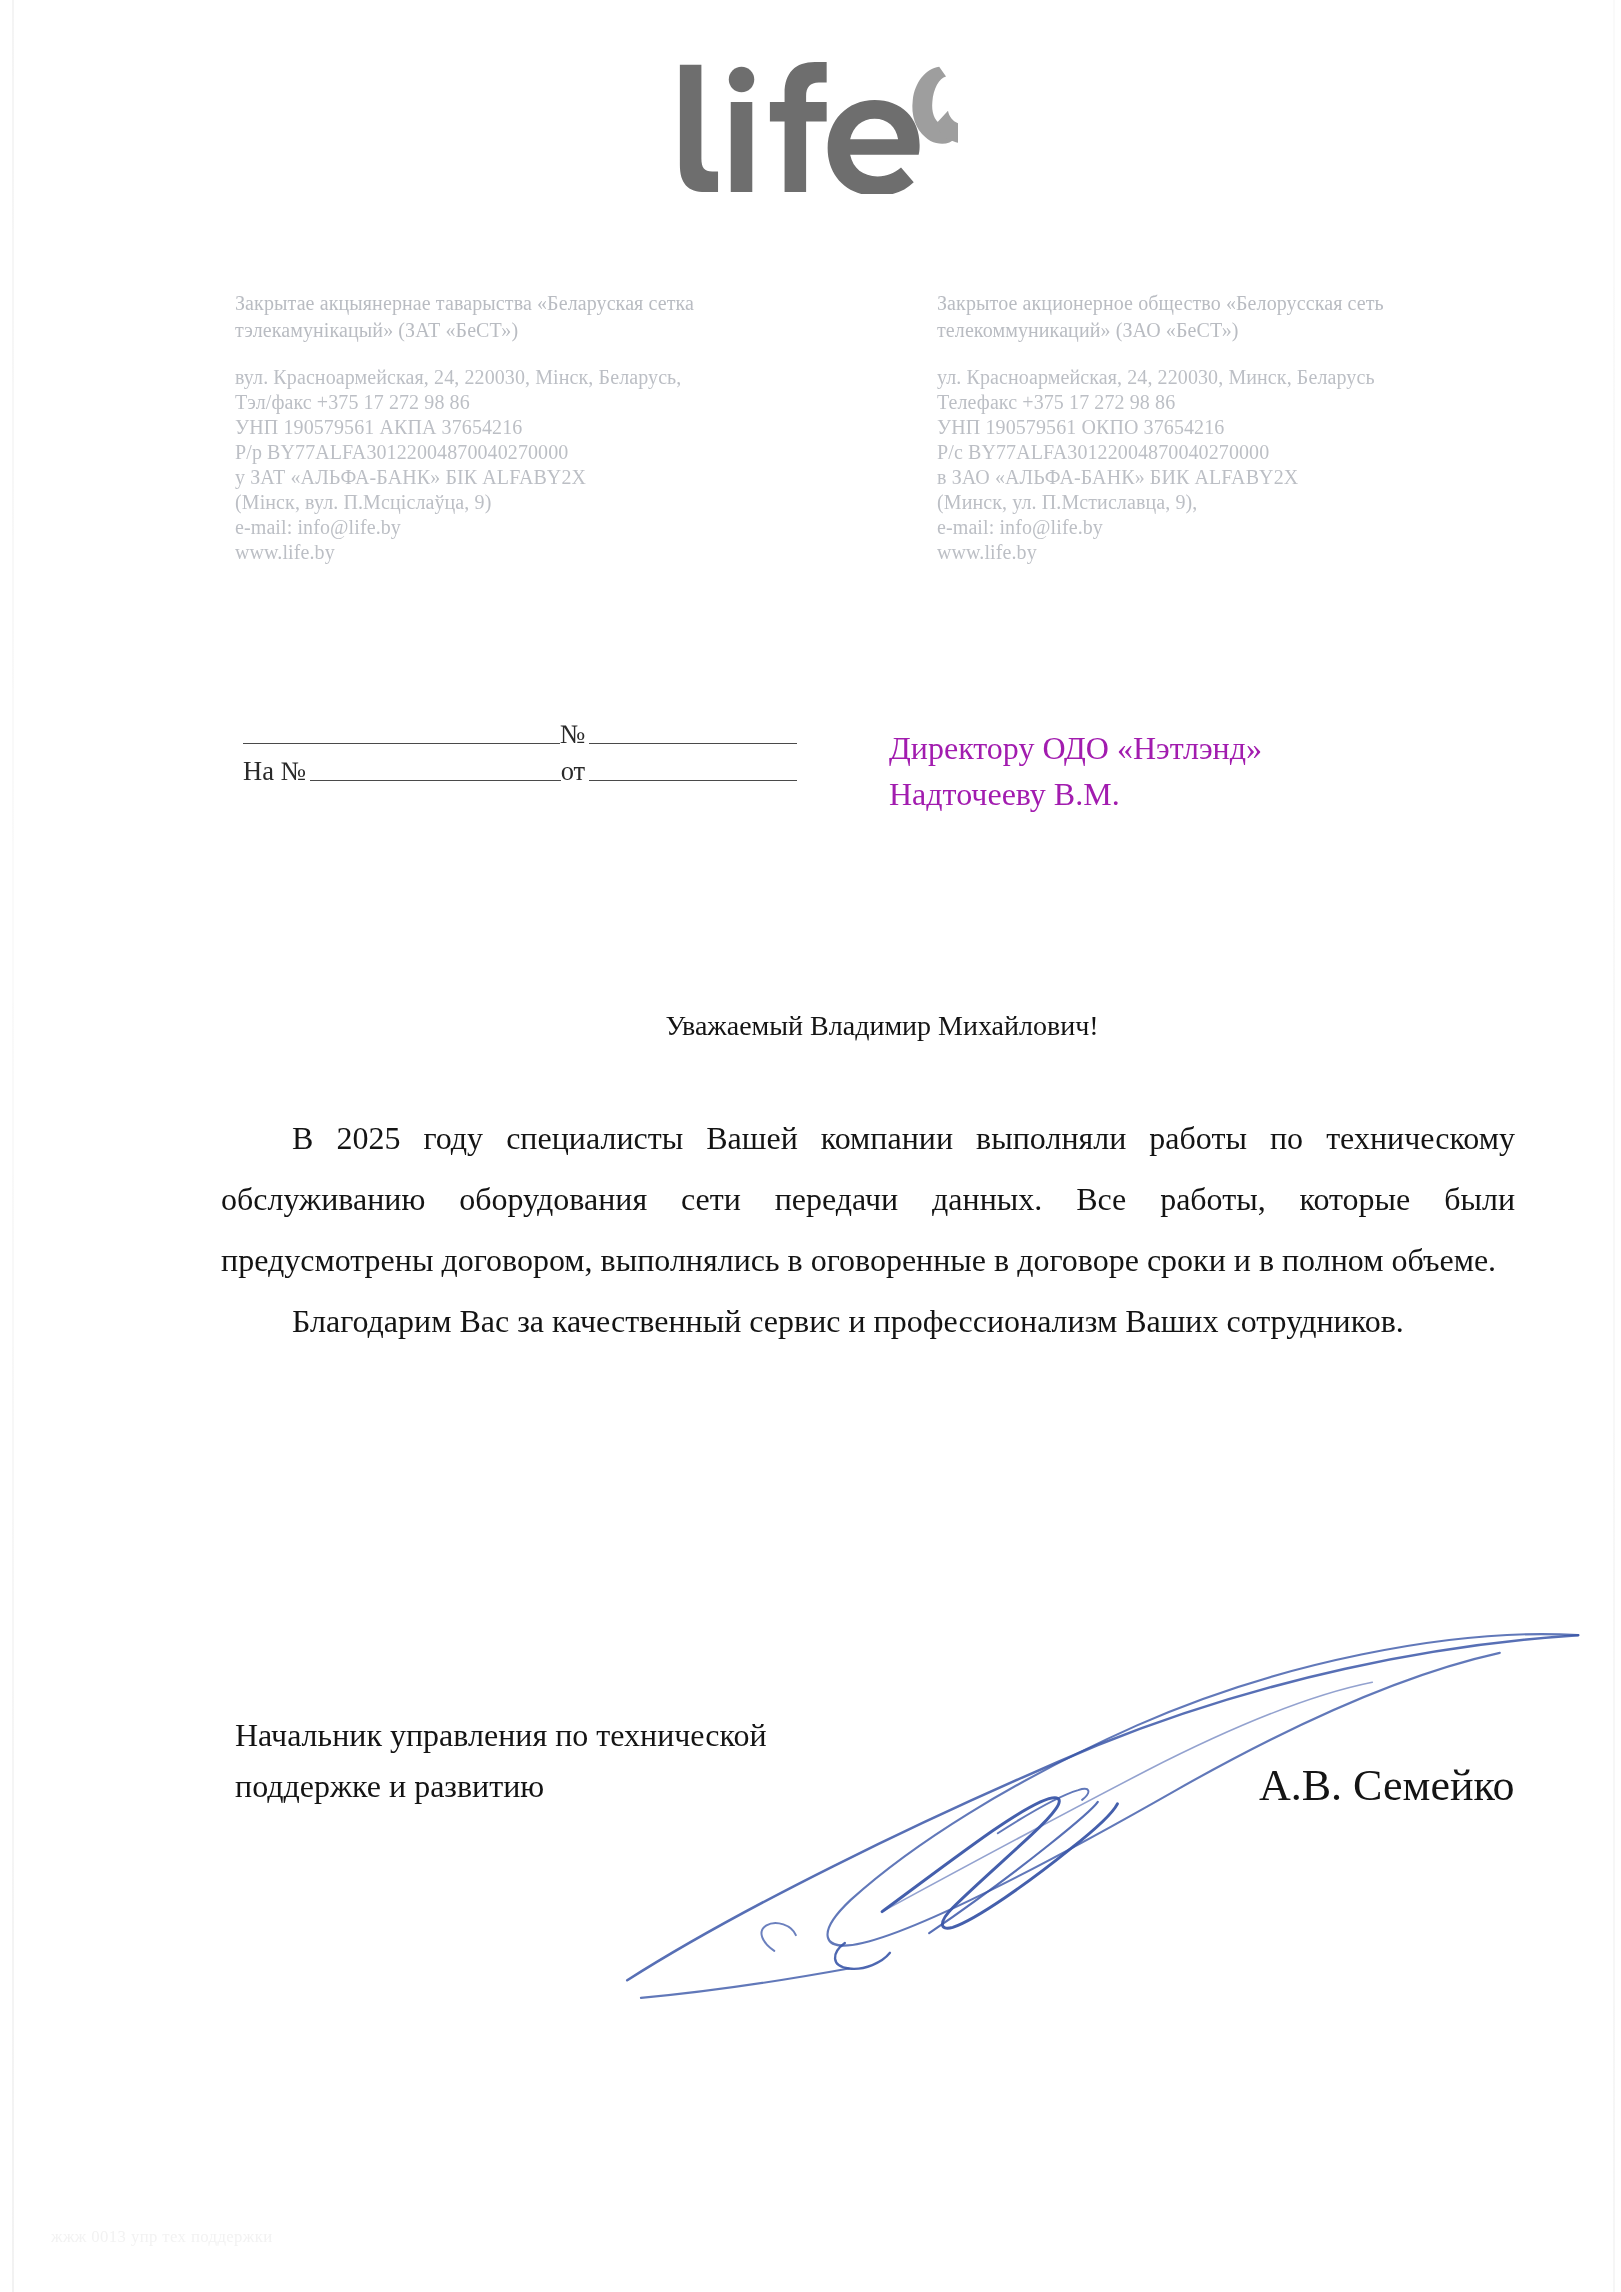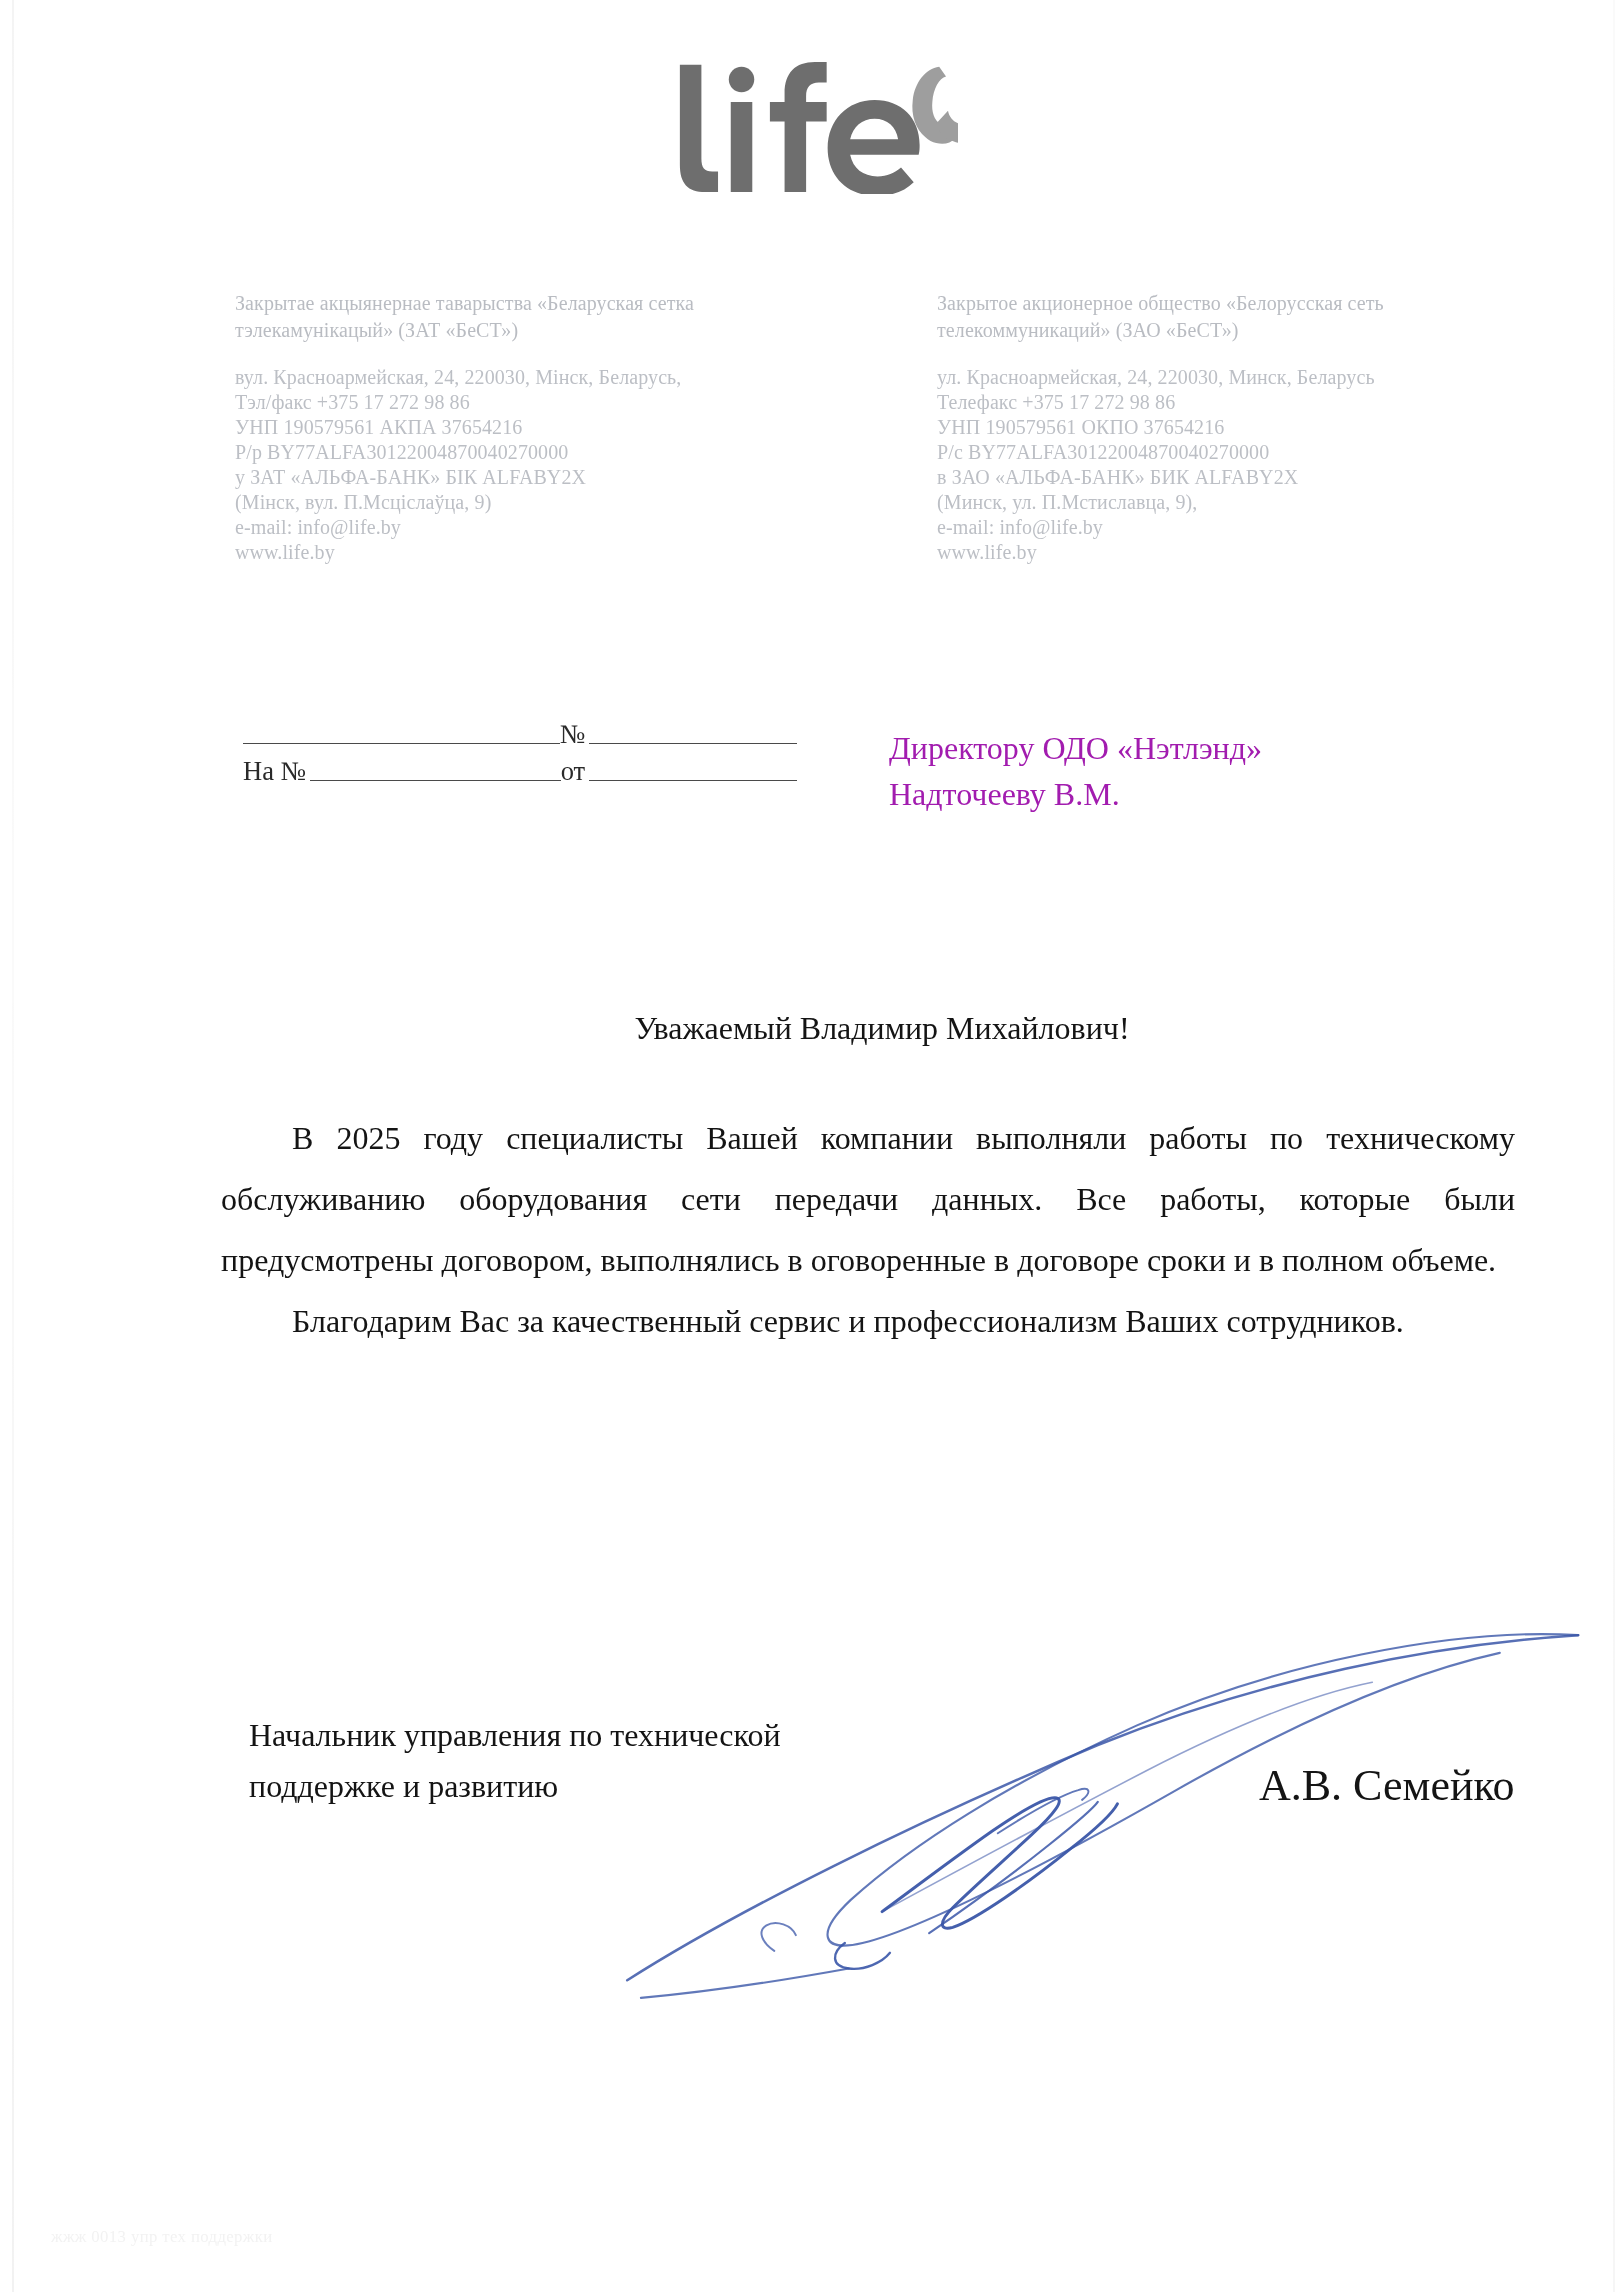--- a/index.html
+++ b/index.html
@@ -129,21 +129,21 @@
   }
 
   
   .salutation {
     position: absolute;
     left: 235px;
     top: 1010px;
     width: 1294px;
     text-align: center;
     font-family: "Liberation Serif", serif;
-    font-size: 32px;
+    font-size: 28px;
     color: #141414;
   }
   .body-text {
     position: absolute;
     left: 221px;
     top: 1108px;
     width: 1294px;
     font-family: "Liberation Serif", serif;
     font-size: 32px;
     line-height: 61px;
@@ -153,21 +153,21 @@
   }
   .body-text p {
     margin: 0;
     text-indent: 71px;
   }
   .body-text p.last-para { text-indent: 71px; }
 
   
   .sig-title {
     position: absolute;
-    left: 249px;
+    left: 235px;
     top: 1710px;
     width: 647px;
     font-family: "Liberation Serif", serif;
     font-size: 32px;
     line-height: 51px;
     color: #141414;
   }
   .sig-name {
     position: absolute;
     left: 1259px;

